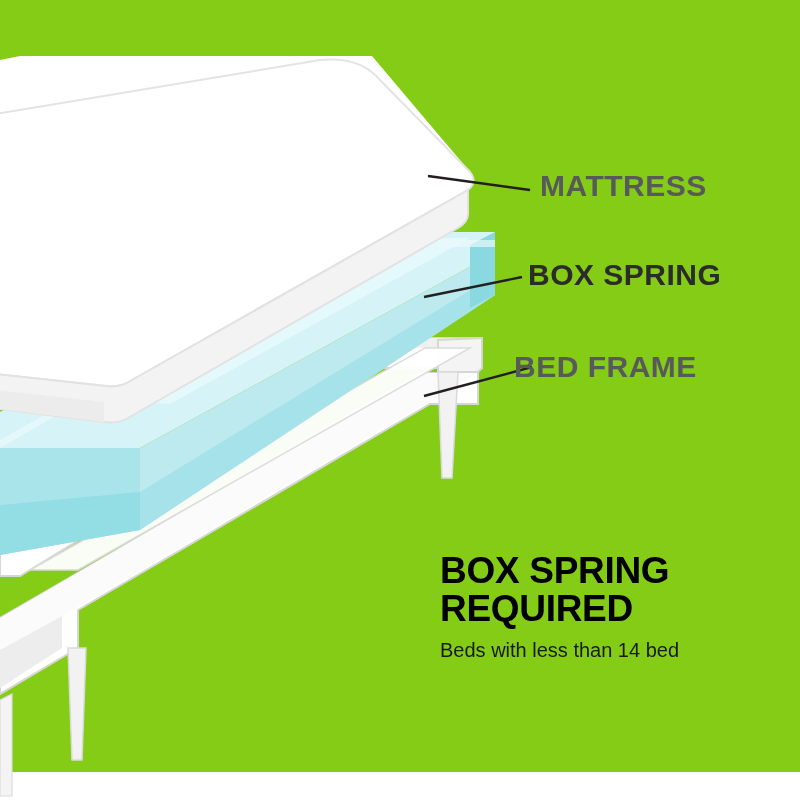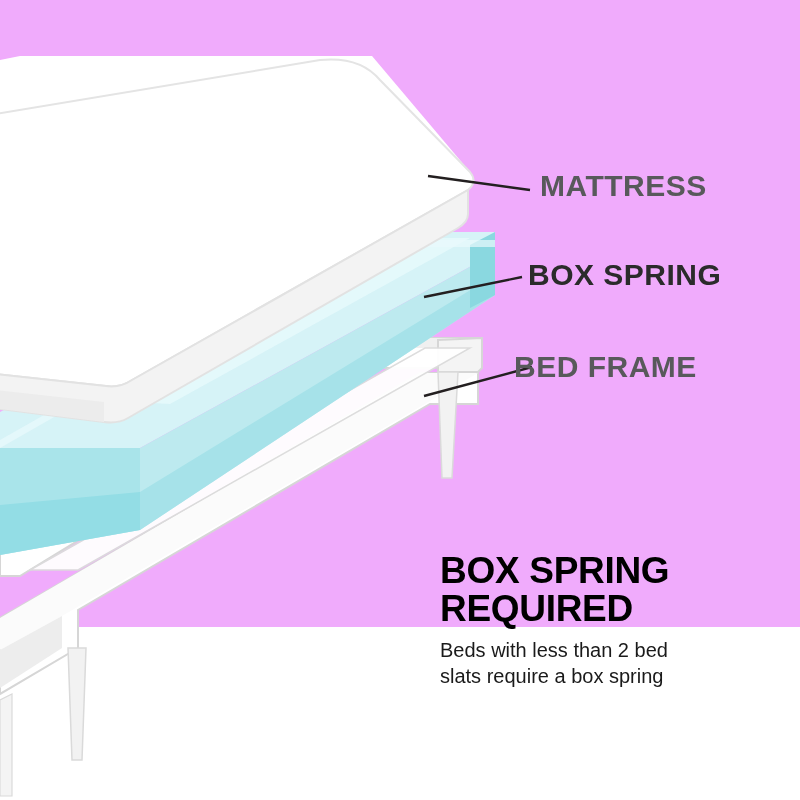--- a/index.html
+++ b/index.html
@@ -9,22 +9,22 @@
   }
   body {
     width: 800px;
     height: 800px;
     font-family: "Liberation Sans", sans-serif;
     overflow: hidden;
   }
   #stage {
     position: relative;
     width: 800px;
-    height: 627px;
-    background: #f0abfc;
+    height: 772px;
+    background: #84cc16;
   }
   #diagram-svg {
     position: absolute;
     left: 0;
     top: 0;
     width: 800px;
     height: 800px;
   }
   .callout-label {
     position: absolute;
@@ -135,18 +135,17 @@
   <div class="callout-label" id="label-boxspring">BOX SPRING</div>
 
   <div class="callout-label" id="label-bedframe">BED FRAME</div>
 
   <div id="promo-block">
     <div id="promo-title">
       <span class="promo-line">BOX SPRING</span>
       <span class="promo-line">REQUIRED</span>
     </div>
     <div id="promo-body">
-      <span class="promo-line">Beds with less than 2 bed</span>
-      <span class="promo-line">slats require a box spring</span>
+      <span class="promo-line">Beds with less than 14 bed</span>
     </div>
   </div>
 
 </div>
 
 </body></html>

